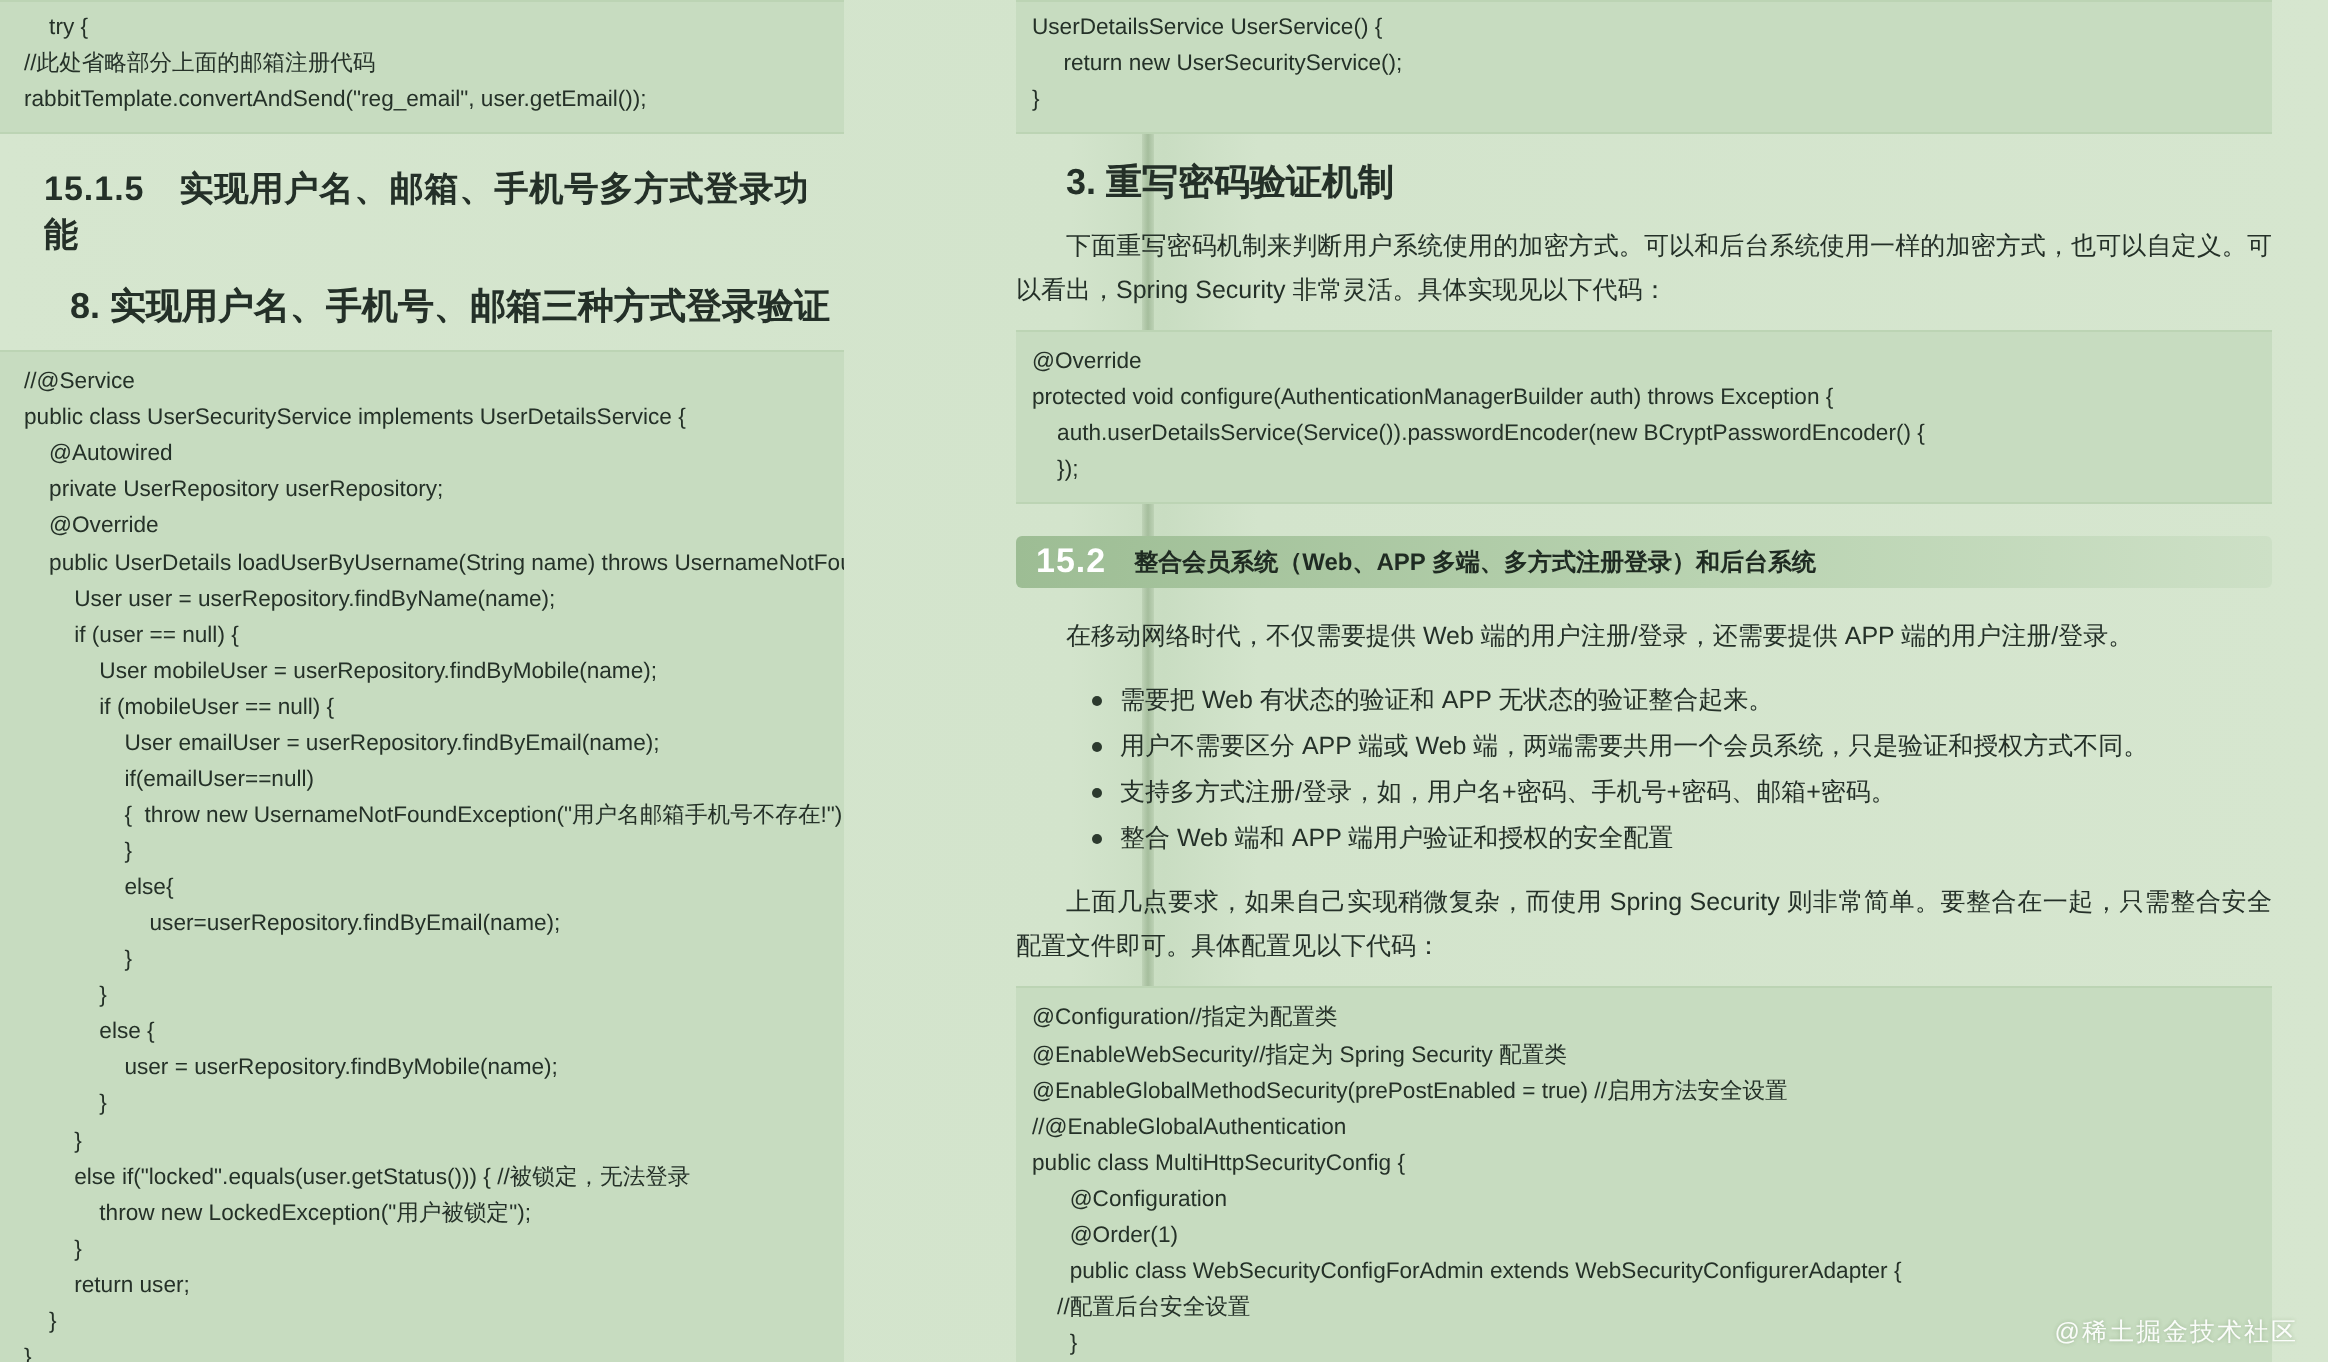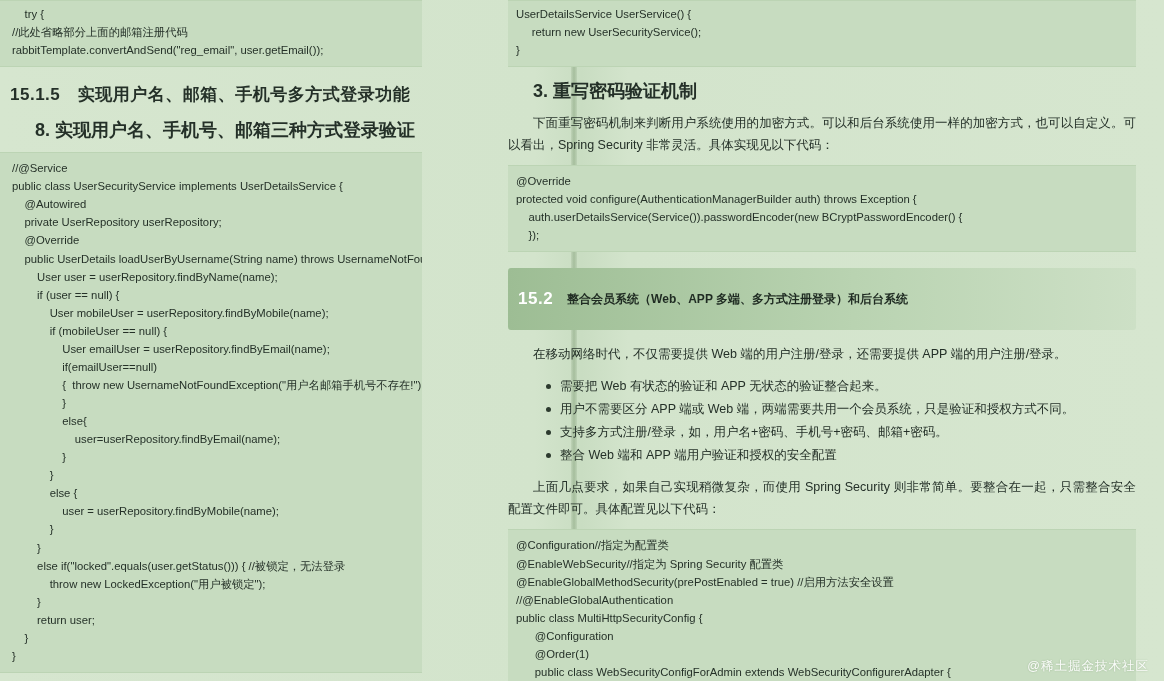--- a/index.html
+++ b/index.html
@@ -63,35 +63,35 @@
     color: #253128;
     overflow: hidden;
   }
   .code.flush-left {
     margin-left: -10px;
     padding-left: 12px;
   }
   h2.section {
     font-size: 17px;
     font-weight: bold;
-    margin: 16px 0 12px 0;
+    margin: 16px 0 12px 12px;
     letter-spacing: 0.5px;
   }
   h3.sub {
     font-size: 18px;
     font-weight: bold;
     margin: 12px 0 10px 0;
     padding-left: 25px;
   }
   .banner {
     background: linear-gradient(90deg, #9dbd94 0%, #b9d3b1 55%, #cde0c6 100%);
     border-radius: 3px;
     display: flex;
     align-items: center;
-    padding: 21px 10px;
+    padding: 3px 10px;
     margin: 16px 0 14px 0;
   }
   .banner .num {
     font-size: 17px;
     font-weight: bold;
     color: #ffffff;
     margin-right: 14px;
     letter-spacing: 0.5px;
   }
   .banner .btitle {

